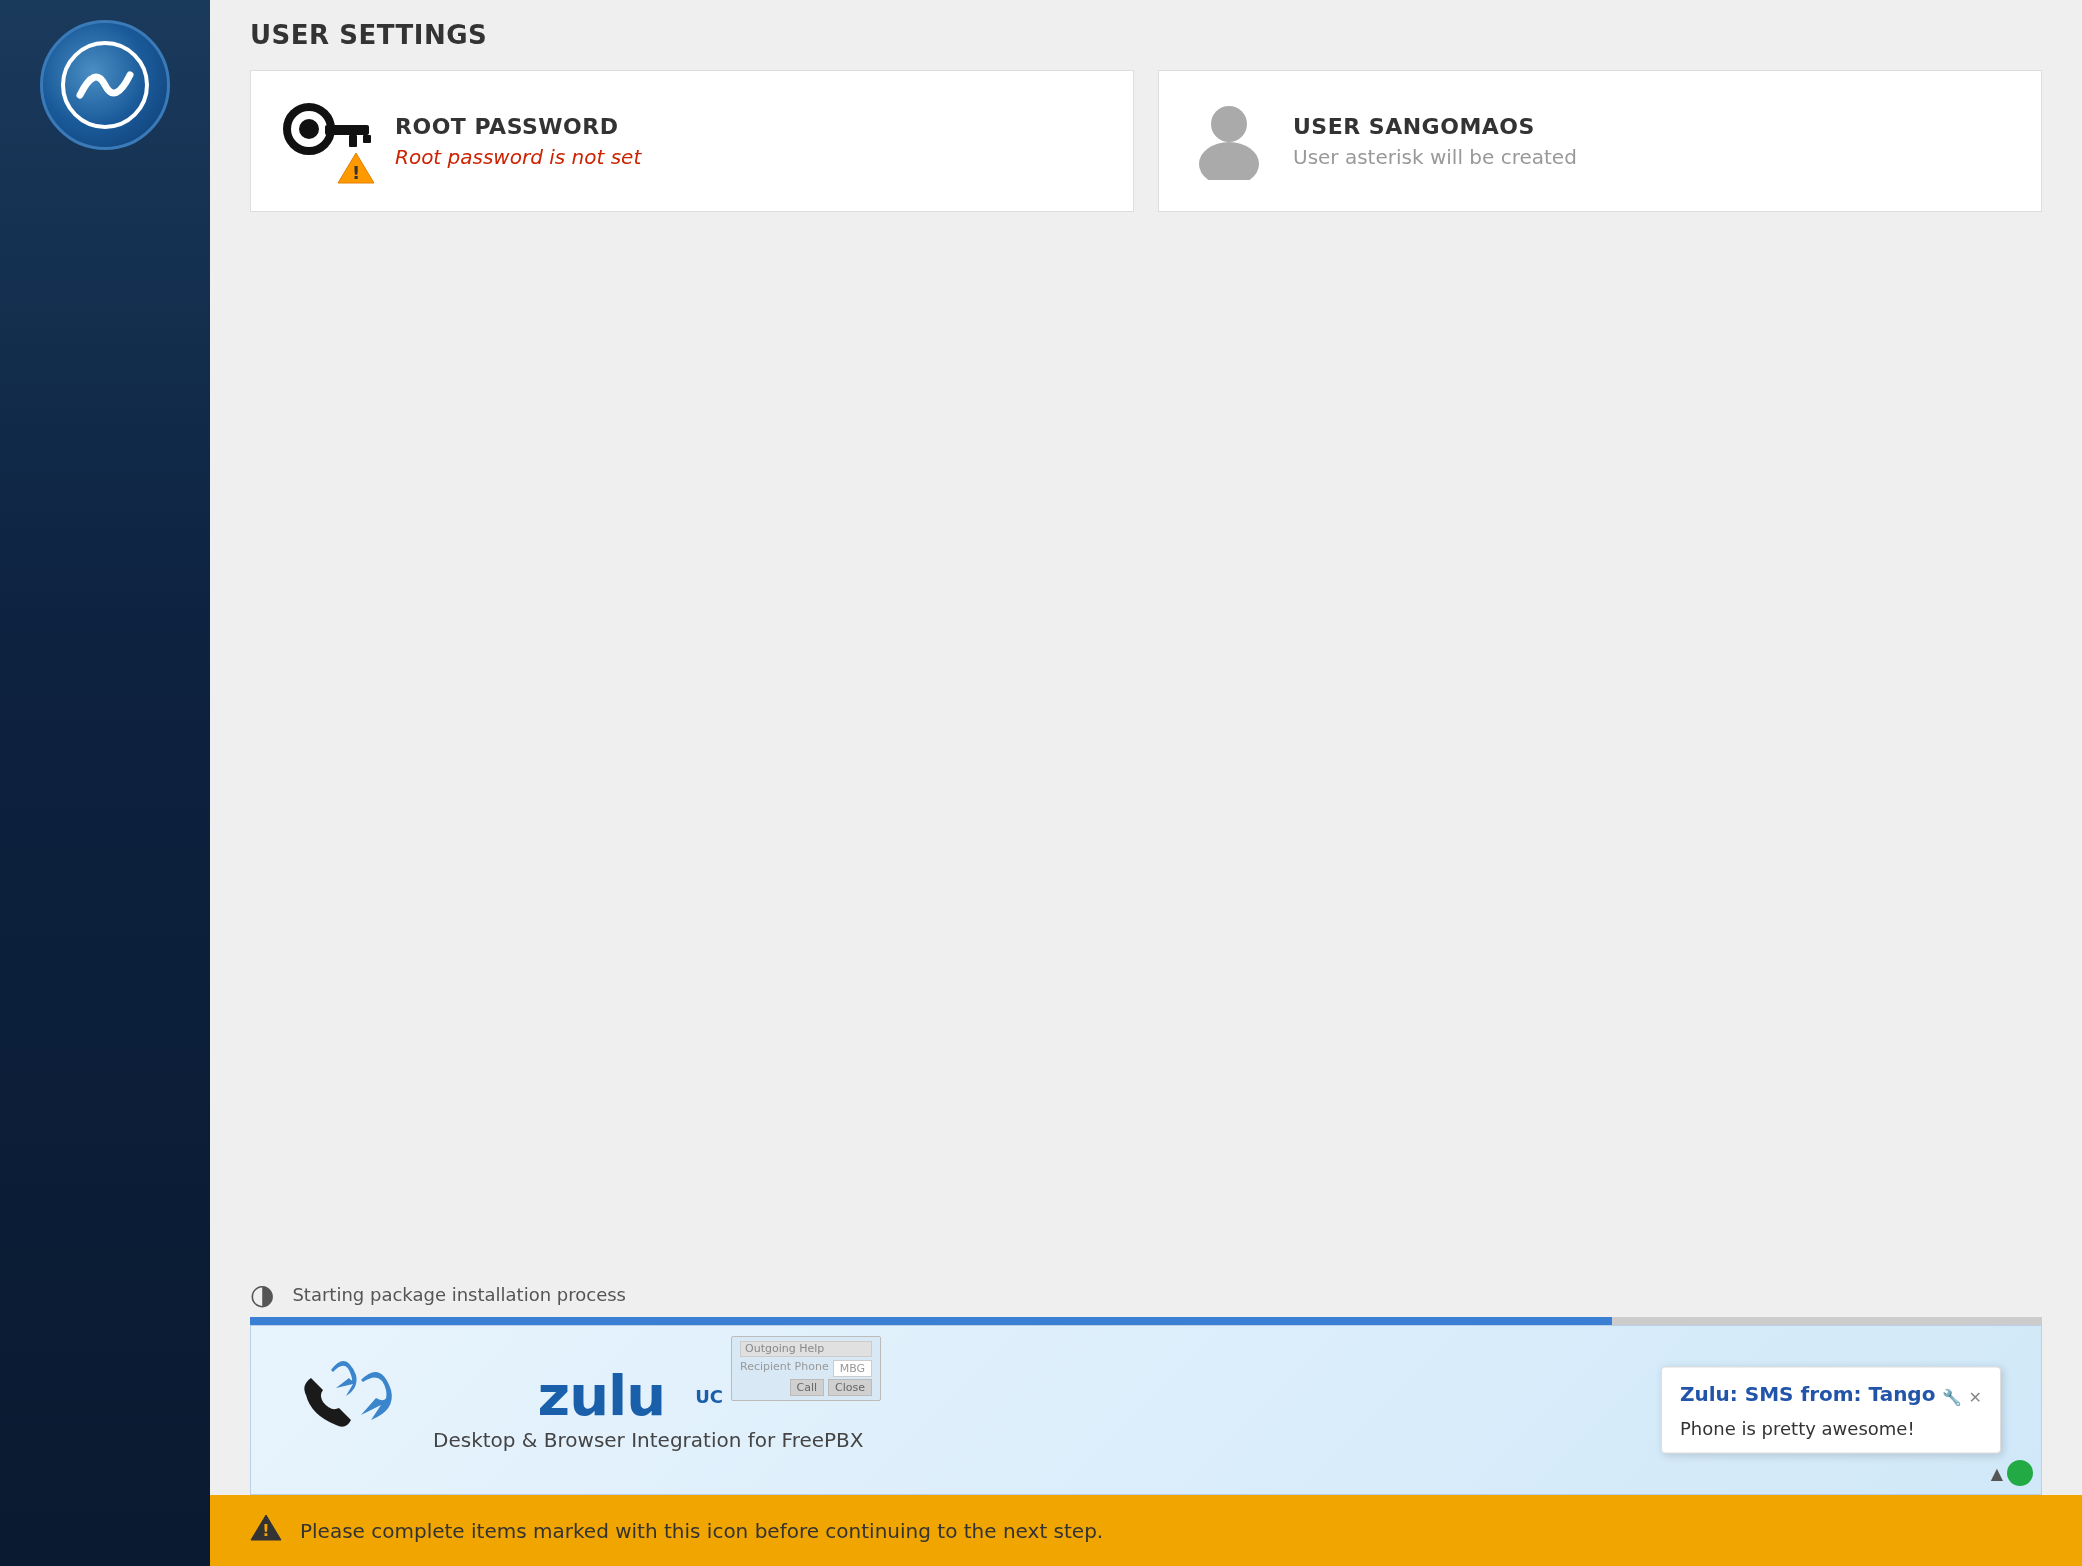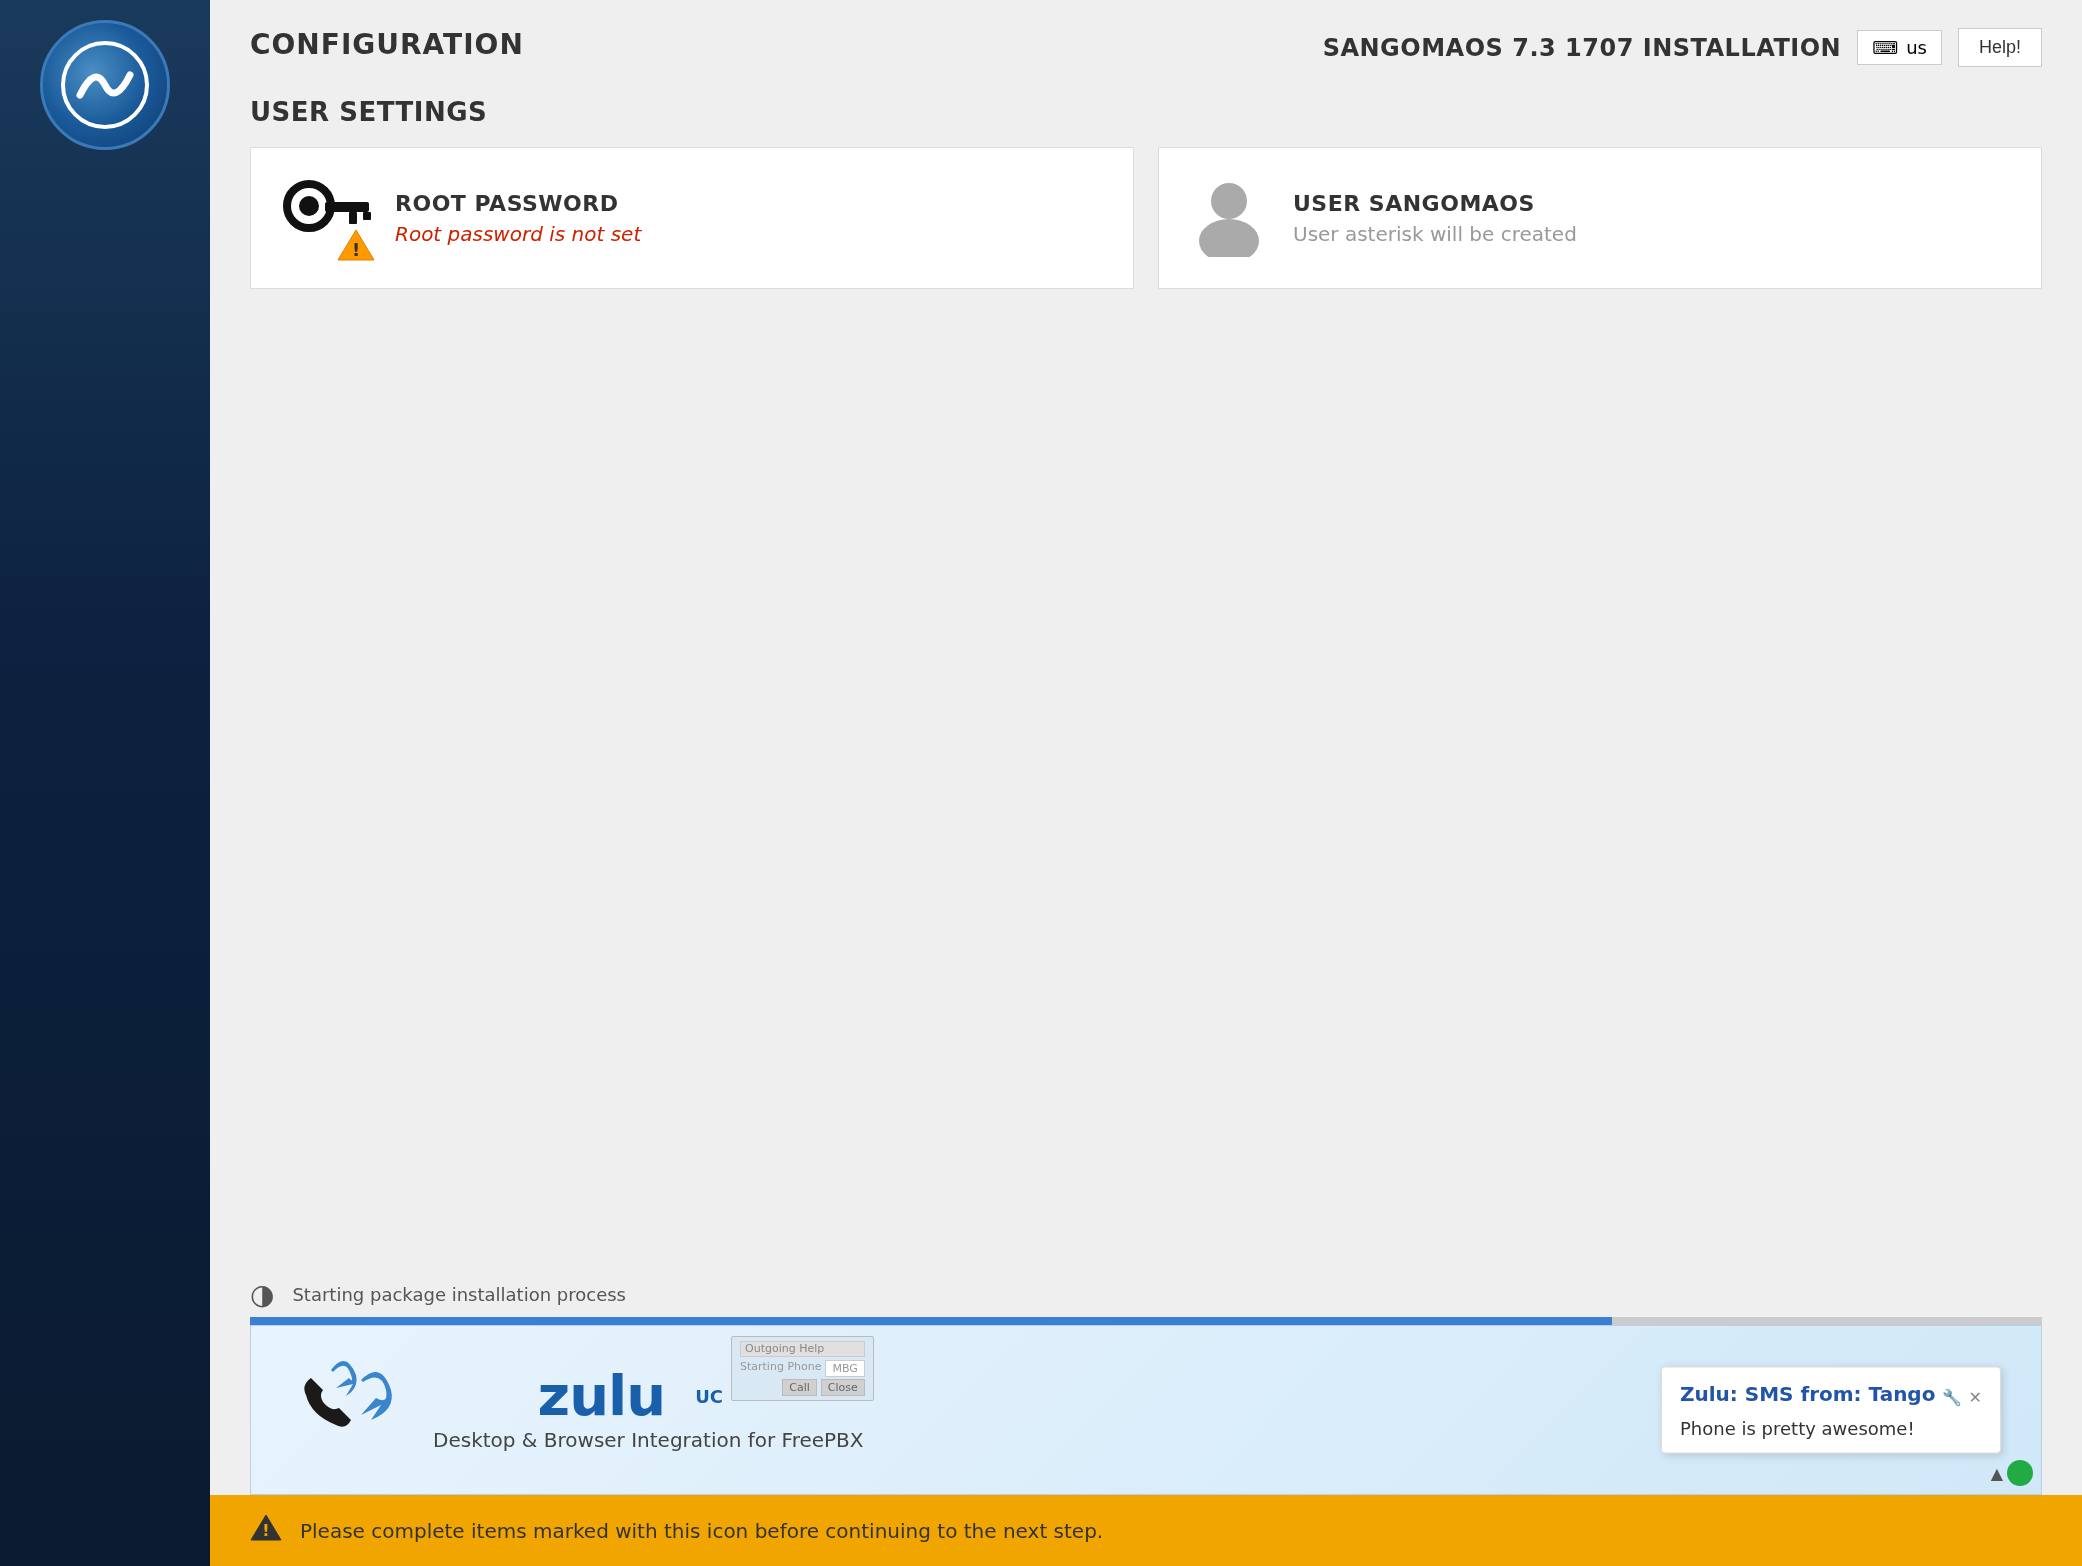--- a/index.html
+++ b/index.html
@@ -270,31 +270,20 @@
   <div class="sidebar-logo">
     <svg viewBox="0 0 90 90" xmlns="http://www.w3.org/2000/svg">
       <circle cx="45" cy="45" r="42" fill="none" stroke="white" stroke-width="4"></circle>
       <path d="M 20 55 Q 35 25 45 45 Q 55 65 70 35" fill="none" stroke="white" stroke-width="7" stroke-linecap="round"></path>
     </svg>
   </div>
 </div>
 
 <div class="main">
 
-  <div class="header">
-    <span class="header-title">CONFIGURATION</span>
-    <div class="header-right">
-      <span class="header-os-title">SANGOMAOS 7.3 1707 INSTALLATION</span>
-      <div class="keyboard-selector">
-        <span>⌨</span>
-        <span>us</span>
-      </div>
-      <button class="help-button">Help!</button>
-    </div>
-  </div>
 
   <div class="section-title">USER SETTINGS</div>
 
   <div class="cards-area">
 
     <div class="card">
       <div class="card-icon-root">
 
         <div style="font-size:72px; color:#1a1a1a; line-height:1; position:relative;">
           <svg width="90" height="80" viewBox="0 0 90 80" xmlns="http://www.w3.org/2000/svg">
@@ -372,21 +361,21 @@
           <span style="font-size:18px; font-weight:bold; color:#1a5faa; vertical-align:super; margin-left:20px;">UC</span>
           <span style="font-size:14px; color:#888; vertical-align:super;">™</span>
         </div>
         <span class="ad-tagline">Desktop &amp; Browser Integration for FreePBX</span>
       </div>
     </div>
 
     <div style="position:absolute; left:480px; top:10px; background:#d8e8f4; border:1px solid #bbb; padding:4px 8px; font-size:12px; color:#666; border-radius:2px;">
       <div style="background:#e0e0e0; height:16px; margin-bottom:3px; border:1px solid #ccc; padding:0 4px; font-size:11px; color:#888;">Outgoing Help</div>
       <div style="display:flex; gap:4px; font-size:11px; color:#999;">
-        <span>Starting Phone</span>
+        <span>Recipient Phone</span>
           <span style="background:white; border:1px solid #ccc; padding:1px 6px;">MBG</span>
       </div>
       <div style="display:flex; gap:4px; margin-top:2px; font-size:11px; justify-content:flex-end;">
         <span style="background:#d0d0d0; border:1px solid #bbb; padding:1px 6px; cursor:pointer;">Call</span>
         <span style="background:#d0d0d0; border:1px solid #bbb; padding:1px 6px; cursor:pointer;">Close</span>
       </div>
     </div>
 
     <div style="position:absolute; right:40px; top:50%; transform:translateY(-50%);">
       <div class="sms-notification">

